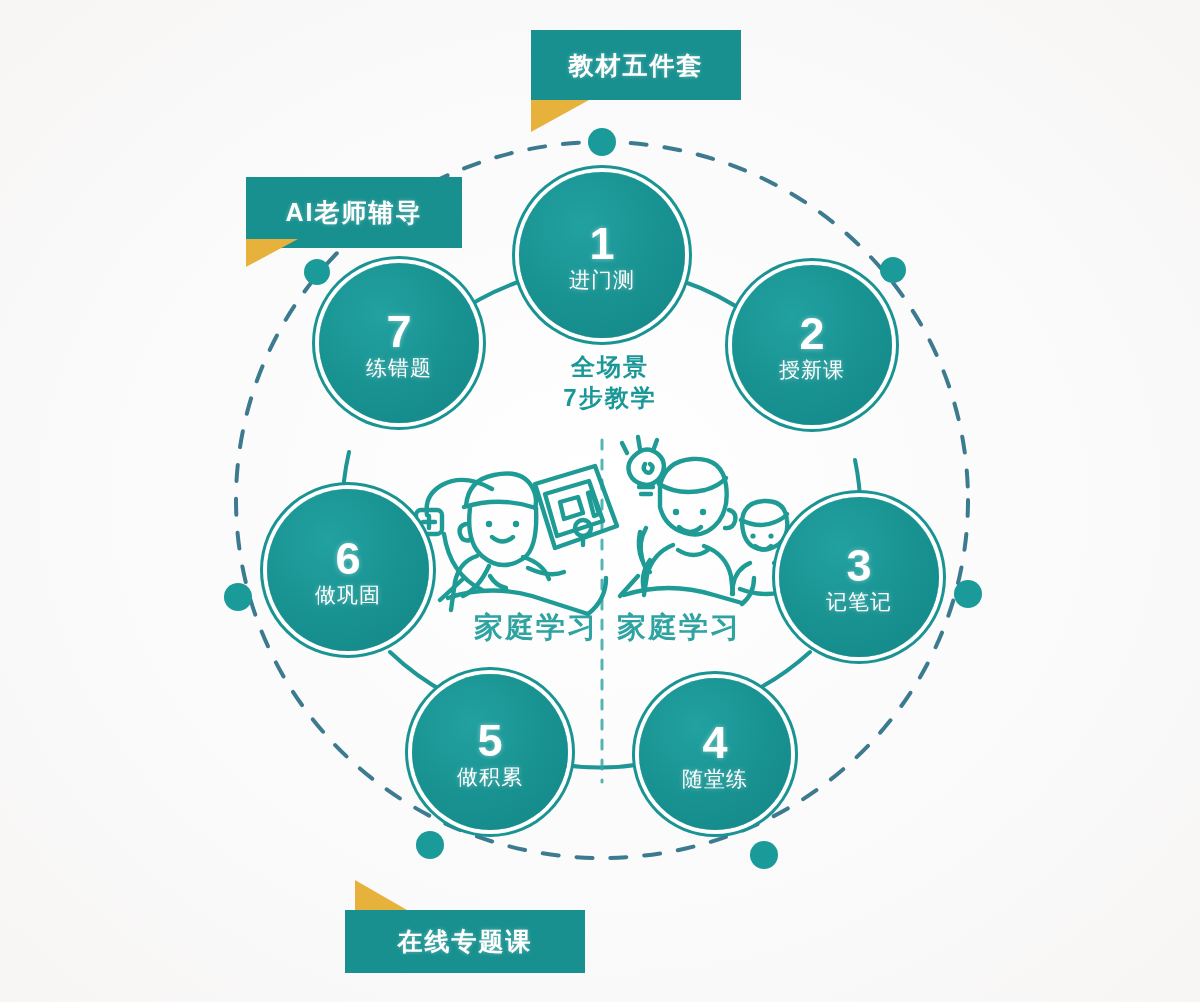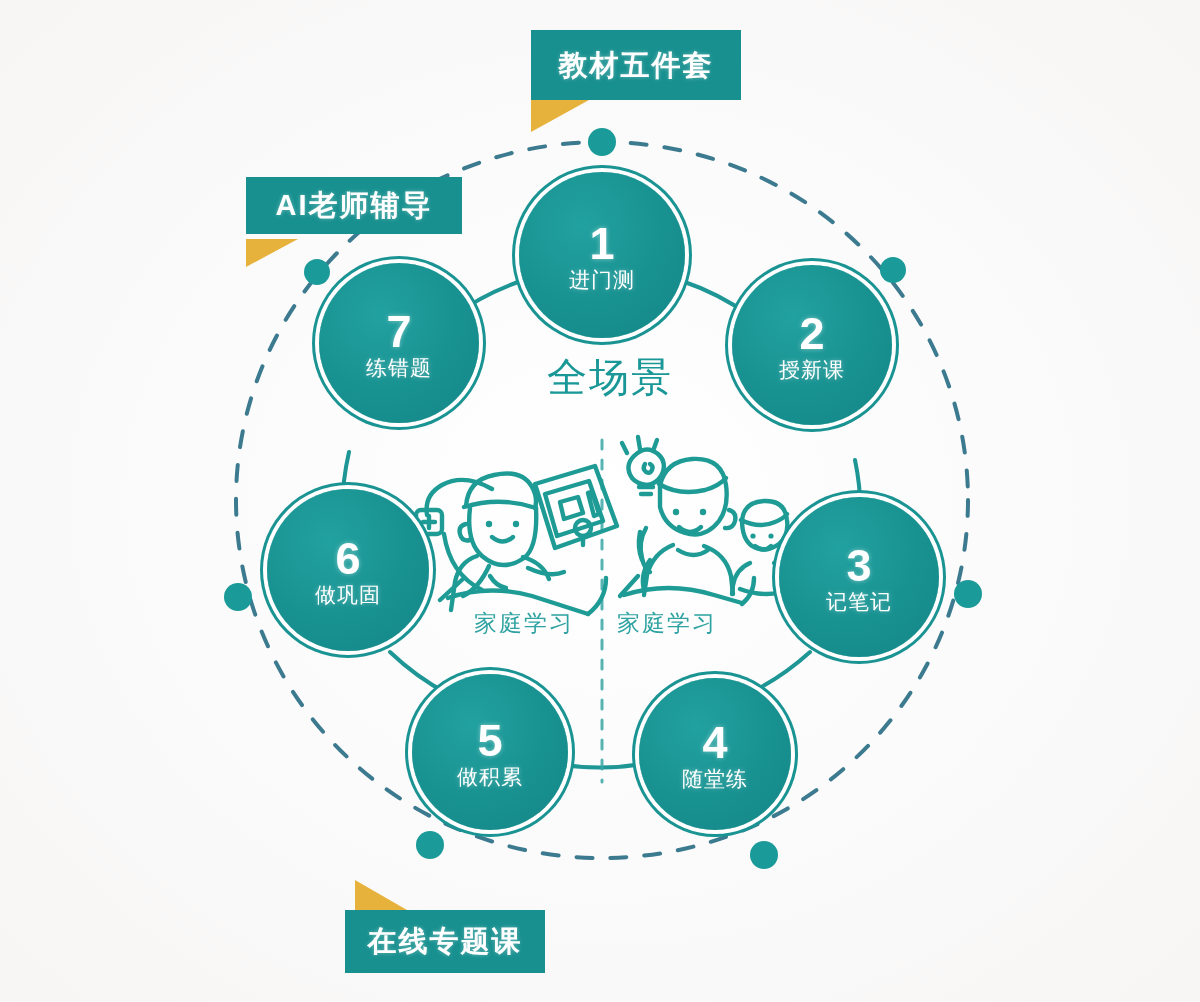--- a/index.html
+++ b/index.html
@@ -13,58 +13,58 @@
   #stage{position:absolute;inset:0;
     background:
       radial-gradient(ellipse 900px 760px at 600px 500px,#ffffff 0%,#fbfafa 55%,#f6f5f4 100%);
   }
   svg.layer{position:absolute;left:0;top:0;width:1200px;height:1002px;}
 
   
   .banner{position:absolute;display:flex;align-items:center;justify-content:center;
     background:#17908f;color:#ffffff;letter-spacing:2px;white-space:nowrap;
     text-shadow:0 0 4px rgba(255,255,255,.35);}
-  .banner span{font-size:29px;font-weight:700;line-height:1;}
+  .banner span{font-size:25px;font-weight:700;line-height:1;}
   .tail{position:absolute;width:0;height:0;}
 
   #banner-top{left:531px;top:30px;width:210px;height:70px;}
   #banner-top .tail{left:0px;top:70px;
     border-left:0 solid transparent;
     border-top:32px solid #e7b23c;
     border-right:58px solid transparent;}
 
-  #banner-left{left:246px;top:177px;width:216px;height:57px;}
+  #banner-left{left:246px;top:177px;width:216px;height:71px;}
   #banner-left .tail{left:0px;top:62px;
     border-top:28px solid #e7b23c;
     border-right:52px solid transparent;}
 
-  #banner-bottom{left:345px;top:910px;width:200px;height:63px;}
+  #banner-bottom{left:345px;top:910px;width:240px;height:63px;}
   #banner-bottom .tail{left:10px;top:-30px;
     border-bottom:30px solid #e7b23c;
     border-right:52px solid transparent;}
 
   
   .step{position:absolute;border-radius:50%;
     background:radial-gradient(circle at 38% 32%,#21a1a0 0%,#17908f 60%,#148887 100%);
     box-shadow:0 0 0 4px #ffffff, 0 0 0 7px #1a9393, 0 2px 7px rgba(20,110,110,.20);
     display:flex;flex-direction:column;align-items:center;justify-content:center;
     color:#ffffff;z-index:6;}
   .step .num{font-size:45px;font-weight:700;line-height:1;margin-bottom:3px;
     text-shadow:0 0 5px rgba(255,255,255,.45);}
   .step .lbl{font-size:21px;font-weight:500;line-height:1;letter-spacing:1px;
     text-shadow:0 0 5px rgba(255,255,255,.40);}
 
   
   #center-title{position:absolute;left:500px;top:352px;width:220px;text-align:center;
     color:#1a9797;z-index:5;}
-  #center-title div{font-size:40px;font-weight:400;line-height:1.28;letter-spacing:2px;
+  #center-title div{font-size:24px;font-weight:700;line-height:1.28;letter-spacing:2px;
     text-shadow:0 0 4px rgba(255,255,255,.6);}
 
   
-  .cap{position:absolute;color:#2fa3a2;font-size:23px;font-weight:400;letter-spacing:2px;z-index:5;}
+  .cap{position:absolute;color:#2fa3a2;font-size:29px;font-weight:700;letter-spacing:2px;z-index:5;}
   #cap-home{left:474px;top:608px;}
   #cap-class{left:617px;top:608px;}
 </style>
 </head>
 <body>
 
 <div id="stage">
 
   <svg class="layer" viewBox="0 0 1200 1002">
 
@@ -172,20 +172,21 @@
     <i class="tail"></i>
   </div>
 
   <div class="banner" id="banner-bottom">
     <span>在线专题课</span>
     <i class="tail"></i>
   </div>
 
   <div id="center-title">
     <div>全场景</div>
+    <div>7步教学</div>
   </div>
 
   <div class="step" style="left:519px;top:172px;width:166px;height:166px;">
     <div class="num">1</div>
     <div class="lbl">进门测</div>
   </div>
 
   <div class="step" style="left:732px;top:265px;width:160px;height:160px;">
     <div class="num">2</div>
     <div class="lbl">授新课</div>

